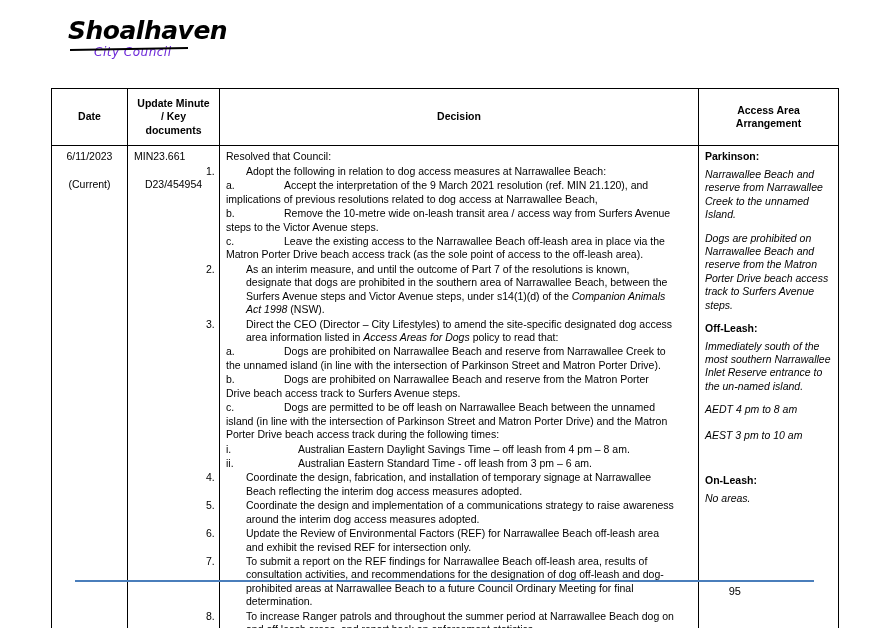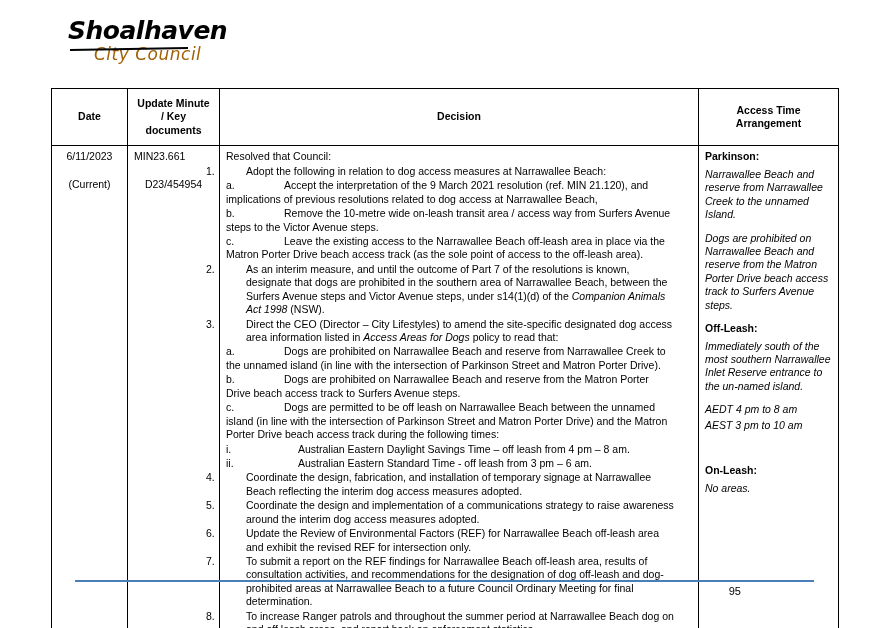--- a/index.html
+++ b/index.html
@@ -35,27 +35,27 @@
     font-family: "DejaVu Sans", sans-serif;
     font-size: 25px;
     font-weight: bold;
     font-style: italic;
     letter-spacing: -0.5px;
     line-height: 1;
     color: #000;
   }
   .logo-sub {
     font-family: "DejaVu Sans", sans-serif;
-    font-size: 17px;
+    font-size: 12px;
     font-style: italic;
     letter-spacing: 0.5px;
     line-height: 1;
     margin-top: 3px;
     margin-left: 26px;
-    color: #a16207;
+    color: #6d28d9;
   }
   .logo-underline {
     position: absolute;
     left: 2px;
     top: 30px;
     width: 118px;
     height: 2px;
     background: #000;
     transform: rotate(-1deg);
   }
@@ -143,21 +143,21 @@
 
   
   .acc-head {
     font-weight: bold;
     margin: 0 0 4px 0;
   }
   .acc-p {
     margin: 0 0 10px 0;
     font-style: italic;
   }
-  .acc-p.tight { margin-bottom: 2px; }
+  .acc-p.tight { margin-bottom: 12px; }
   .acc-spacer { height: 22px; }
 
   
   .footer-rule {
     position: absolute;
     left: 75px;
     top: 580px;
     width: 739px;
     height: 2px;
     background: #4a7ebb;
@@ -191,21 +191,21 @@
     <thead>
       <tr>
         <th>Date</th>
         <th>
           <span>Update Minute</span><br>
           <span>/ Key</span><br>
           <span>documents</span>
         </th>
         <th>Decision</th>
         <th>
-          <span>Access Time</span><br>
+          <span>Access Area</span><br>
           <span>Arrangement</span>
         </th>
       </tr>
     </thead>
     <tbody>
       <tr>
         <td class="date-cell">
           <span>6/11/2023</span>
           <span class="current">(Current)</span>
         </td>

